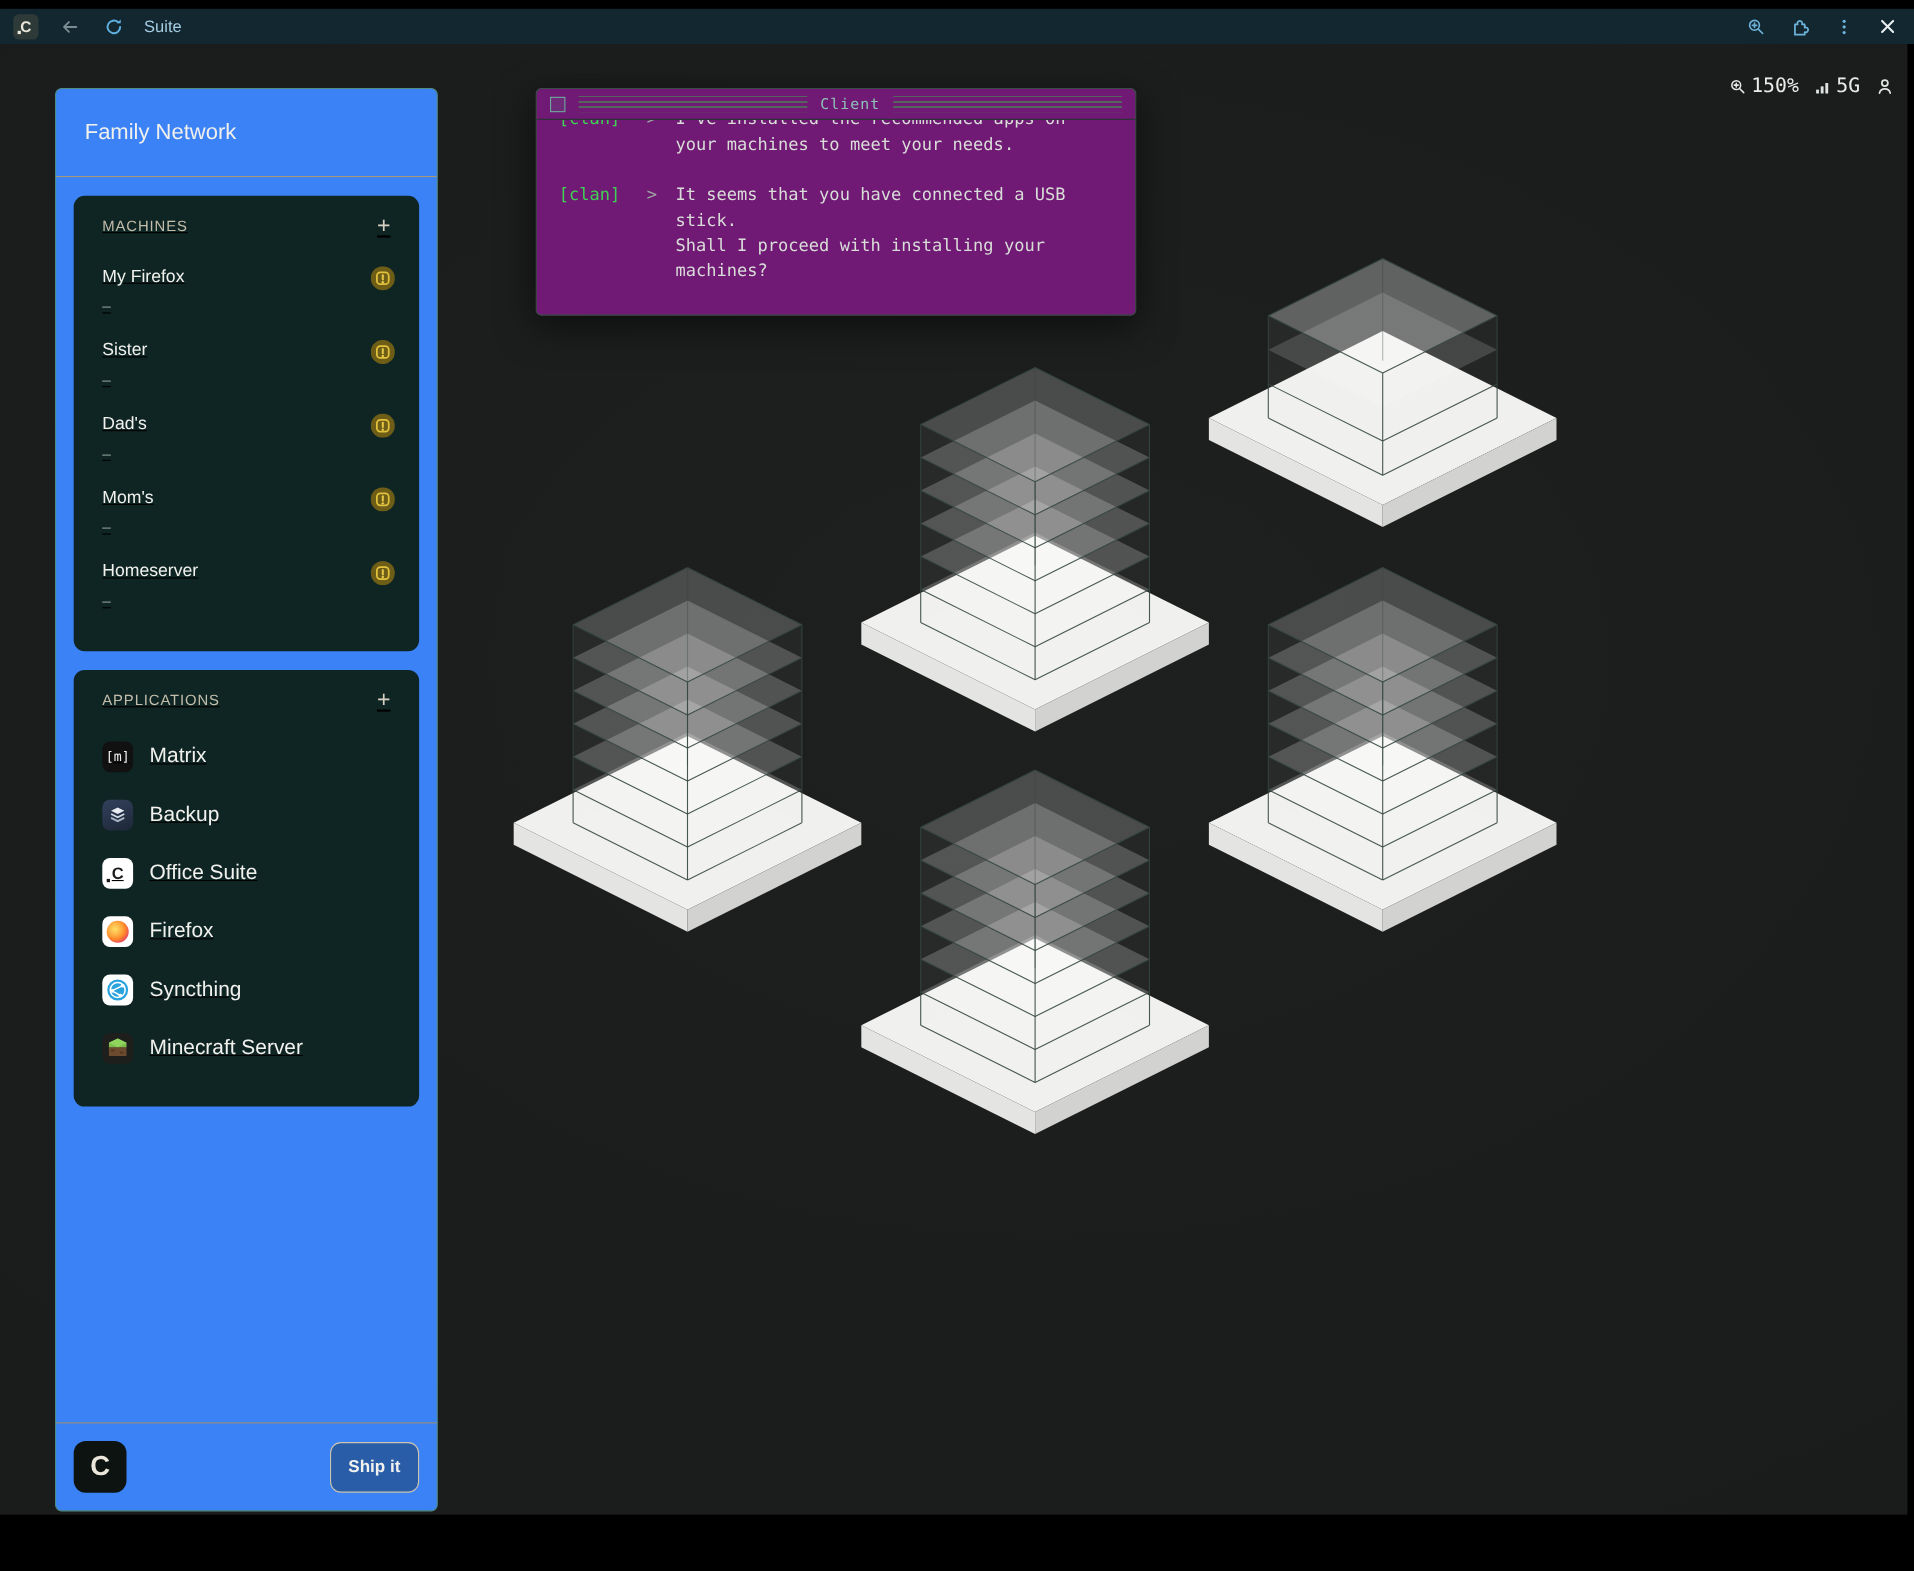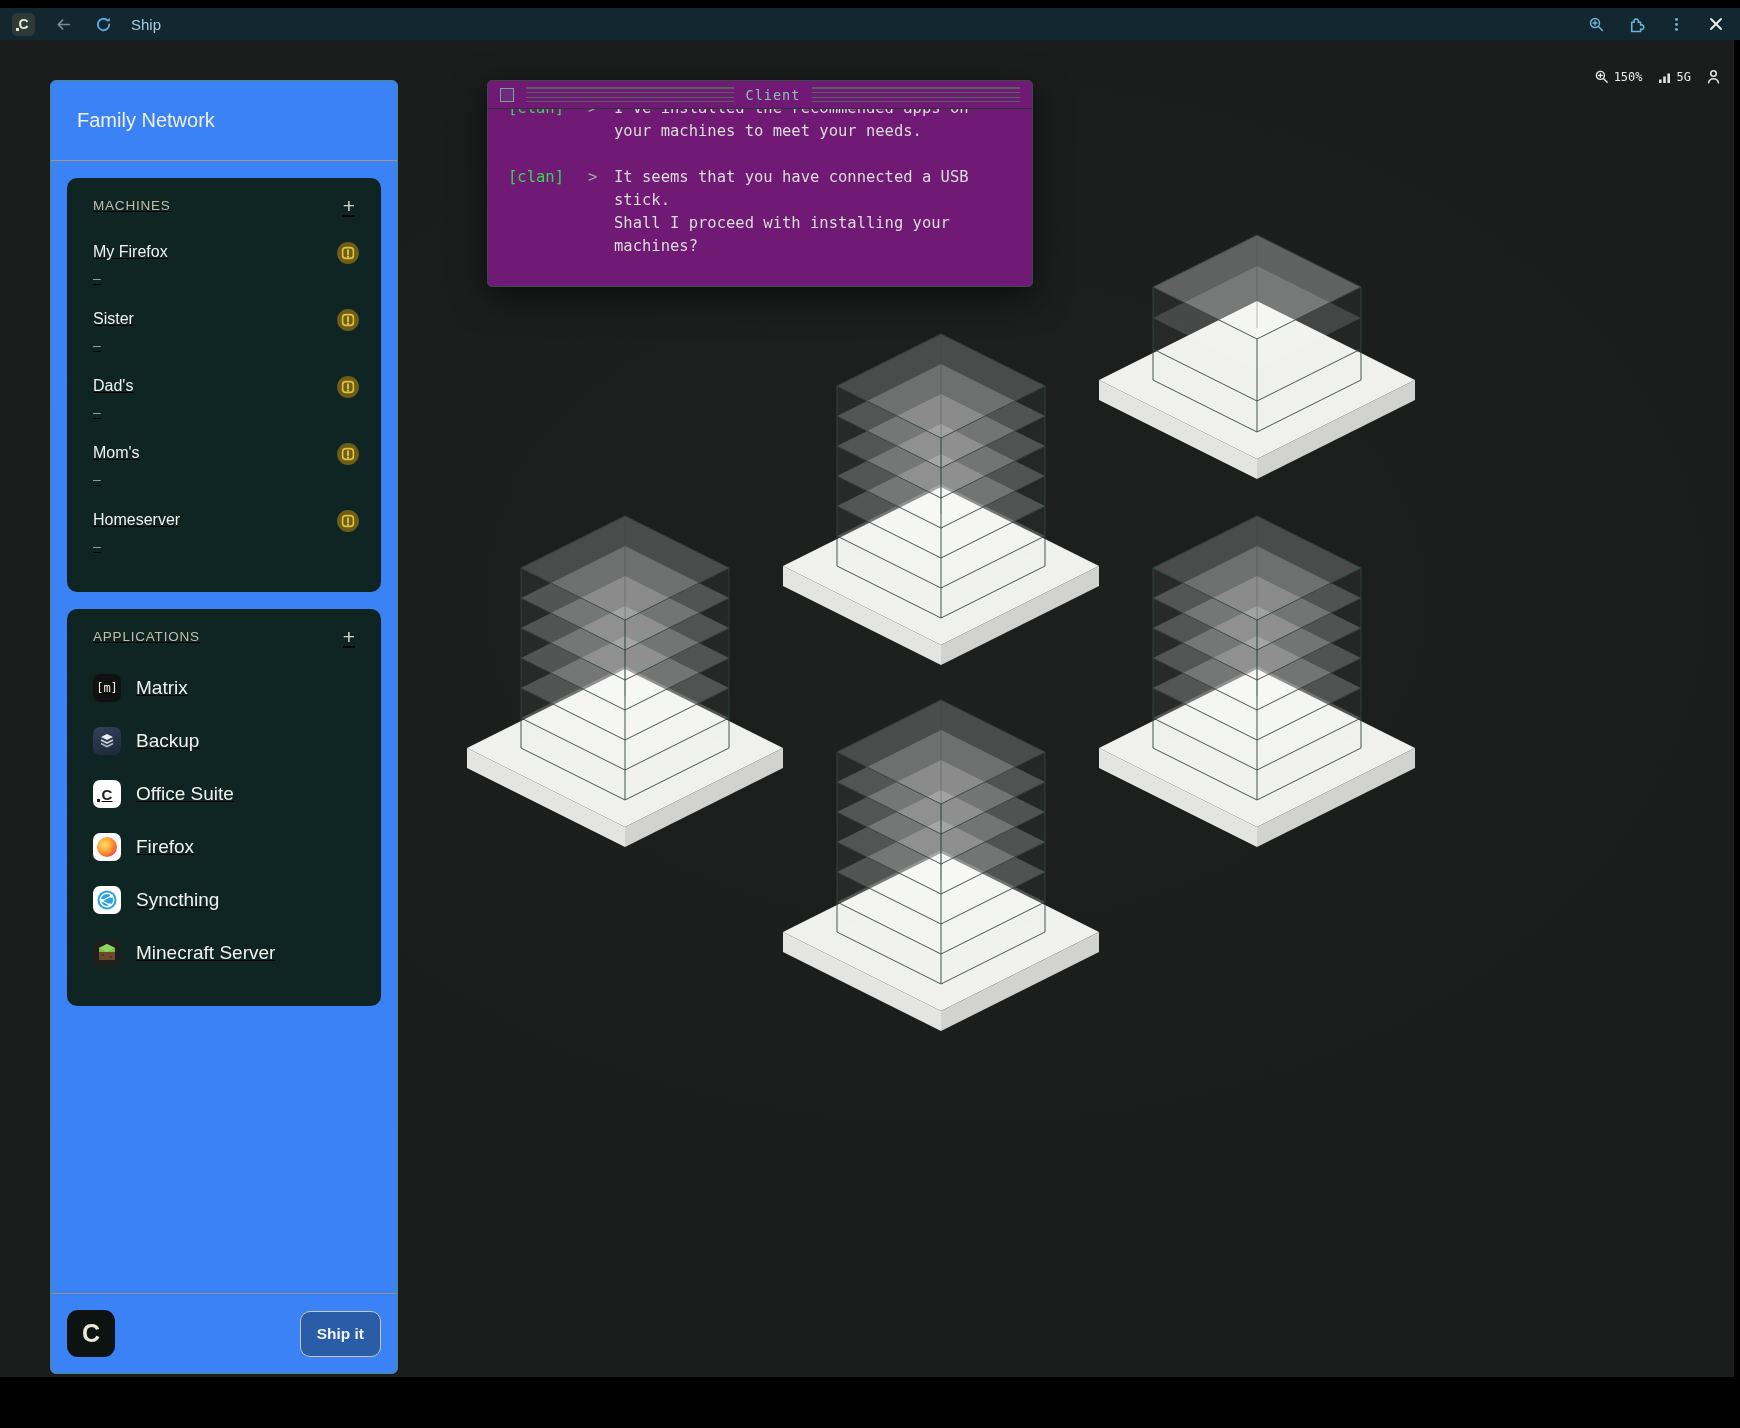--- a/index.html
+++ b/index.html
@@ -18,21 +18,21 @@
   .chrome .spacer { flex:1; }
   .cbtn { display:flex; align-items:center; justify-content:center; width:24px; height:24px; cursor:pointer; }
 
   
   .canvas { position:absolute; left:0; top:40px; width:1734px; height:1337px;
             background:radial-gradient(1300px 900px at 55% 42%, #1e201f 0%, #1a1c1b 100%); z-index:1; }
   #viz { position:absolute; left:0; top:0; width:1740px; height:1428px; z-index:2; }
 
   
   .statusbar { position:absolute; right:18px; top:68px; display:flex; align-items:center; gap:14px;
-               z-index:5; color:#e9ebe8; font-family:"DejaVu Sans Mono", monospace; font-size:12px; }
+               z-index:5; color:#e9ebe8; font-family:"DejaVu Sans Mono", monospace; font-size:18px; }
   .statusbar .grp { display:flex; align-items:center; gap:4px; }
 
   
   .sidebar { position:absolute; left:50px; top:80px; width:348px; bottom:54px;
              background:#3b82f6; border:1.5px solid #4e8b83; border-radius:6px; z-index:4;
              display:flex; flex-direction:column; }
   .sb-title { padding:28px 26px; font-size:20px; font-weight:500; color:#f0f0ec;
               border-bottom:1px solid #a79878; }
   .panel { margin:17px 16px 0 16px; background:#0f2523; border-radius:10px; padding:20px 26px 14px 26px;text-decoration:underline; }
   .panel-head { display:flex; align-items:center; justify-content:space-between; margin-bottom:30px; }
@@ -96,21 +96,21 @@
       <svg width="17" height="17" viewBox="0 0 16 16">
           <path d="M13.5 8H3.2 M7.2 3.8 L3 8 l4.2 4.2" fill="none" stroke="#7b8d93" stroke-width="1.6" stroke-linecap="round" stroke-linejoin="round"></path>
         </svg>
     </span>
     <span class="cbtn">
       <svg width="17" height="17" viewBox="0 0 16 16">
           <path d="M13.4 8a5.4 5.4 0 1 1-1.7-3.95" fill="none" stroke="#5fb0e0" stroke-width="1.7" stroke-linecap="round"></path>
           <path d="M13.9 1.6 v3.3 h-3.3 z" fill="#5fb0e0"></path>
         </svg>
     </span>
-    <span class="tab-title">Ship</span>
+    <span class="tab-title">Suite</span>
     <span class="spacer"></span>
     <span class="cbtn">
       <svg width="17" height="17" viewBox="0 0 16 16">
           <circle cx="6.6" cy="6.6" r="4.2" fill="none" stroke="#6db3da" stroke-width="1.4"></circle>
           <path d="M9.8 9.8 L13.6 13.6 M4.7 6.6h3.8 M6.6 4.7v3.8" stroke="#6db3da" stroke-width="1.4" stroke-linecap="round"></path>
         </svg>
     </span>
     <span class="cbtn">
       <svg width="19" height="19" viewBox="0 0 18 18">
           <path d="M4.5 6.8h2.3a2.1 2.1 0 1 1 3.8 0h2.3v2.8a2.1 2.1 0 1 1 0 3.8v2.3H4.5z" fill="none" stroke="#6db3da" stroke-width="1.5" stroke-linejoin="round"></path>

